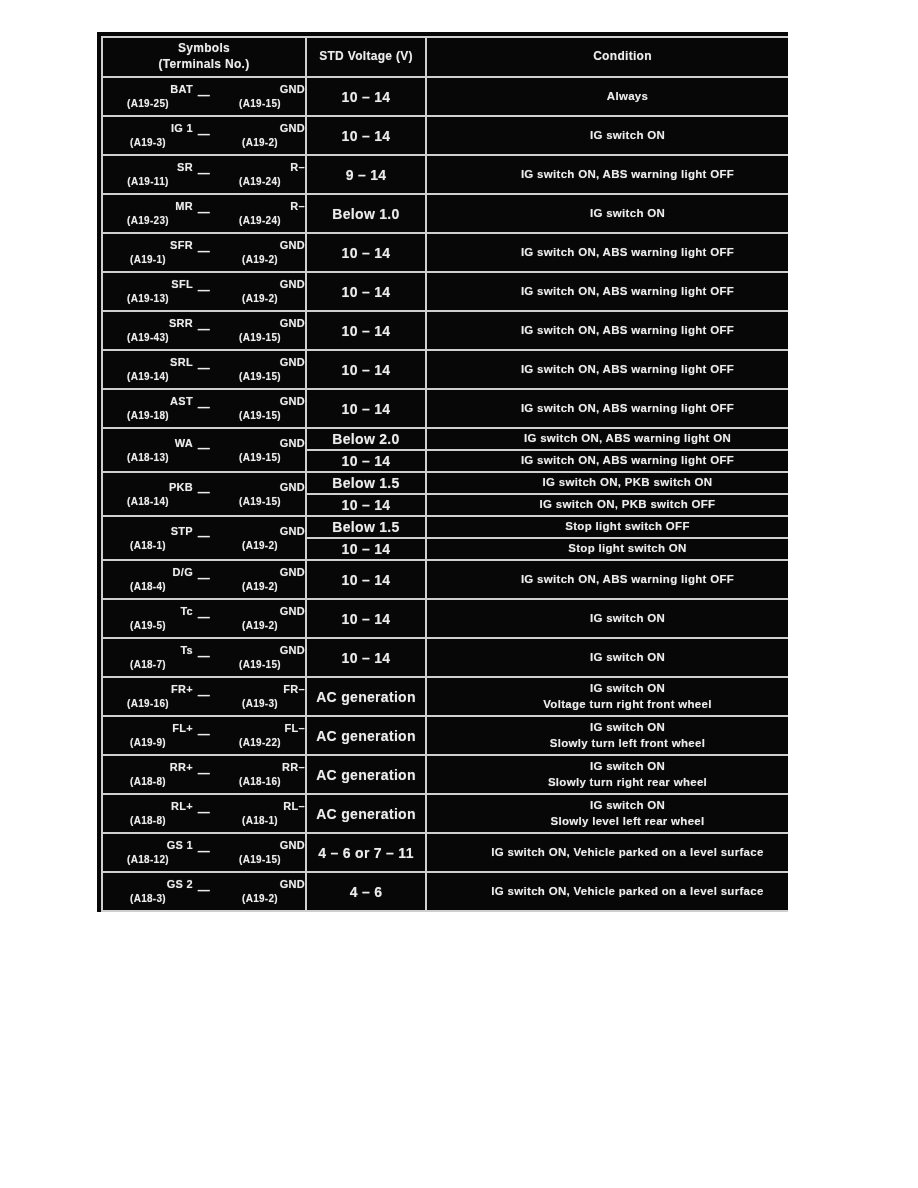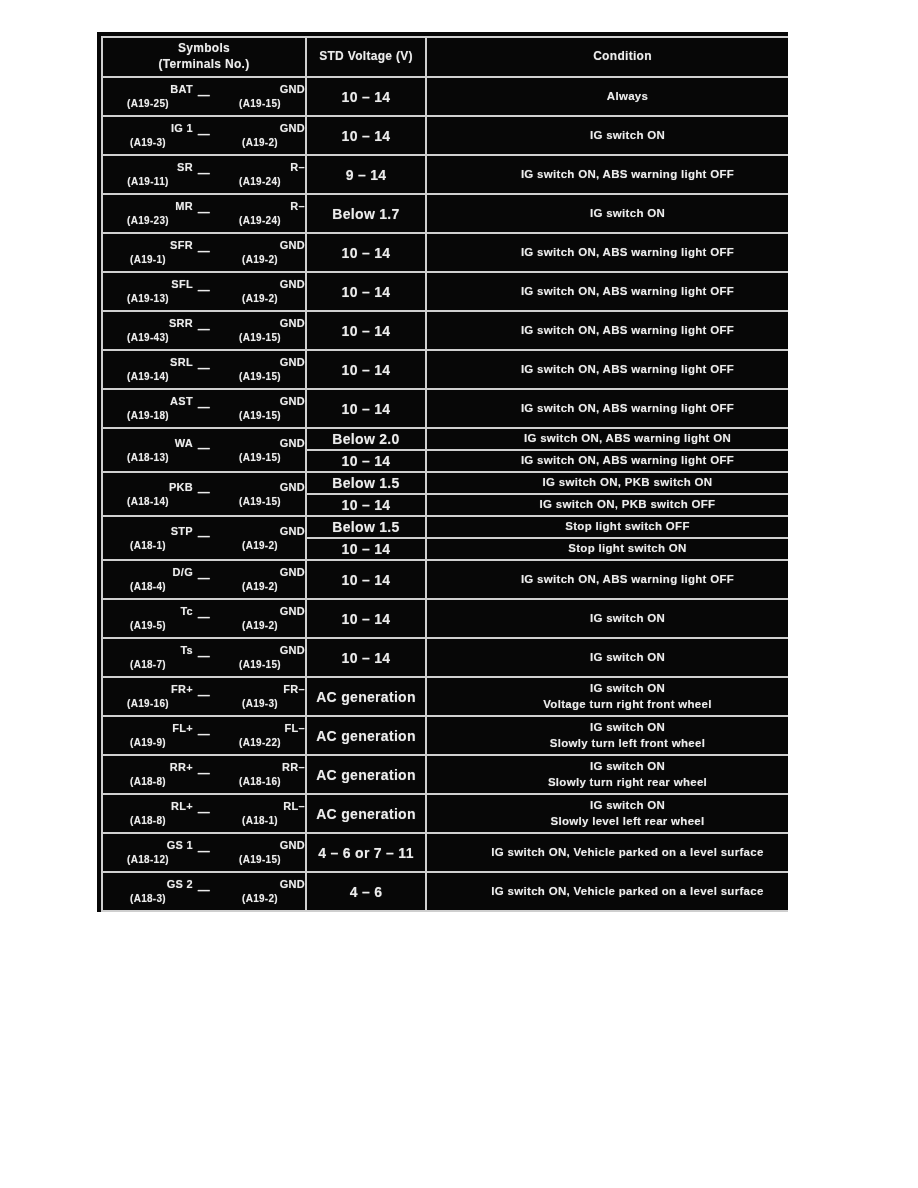--- a/index.html
+++ b/index.html
@@ -183,21 +183,21 @@
                   <div class="sym-name">MR</div>
                   <div class="sym-term">(A19-23)</div>
                 </div>
                 <div class="sym-dash">—</div>
                 <div class="sym-block">
                   <div class="sym-name">R–</div>
                   <div class="sym-term">(A19-24)</div>
                 </div>
               </div>
             </td>
-            <td class="volt">Below 1.7</td>
+            <td class="volt">Below 1.0</td>
             <td class="cond">
               <div class="cond-line">IG switch ON</div>
             </td>
           </tr>
           <tr>
             <td class="sym" rowspan="1">
               <div class="sym-wrap">
                 <div class="sym-block">
                   <div class="sym-name">SFR</div>
                   <div class="sym-term">(A19-1)</div>

